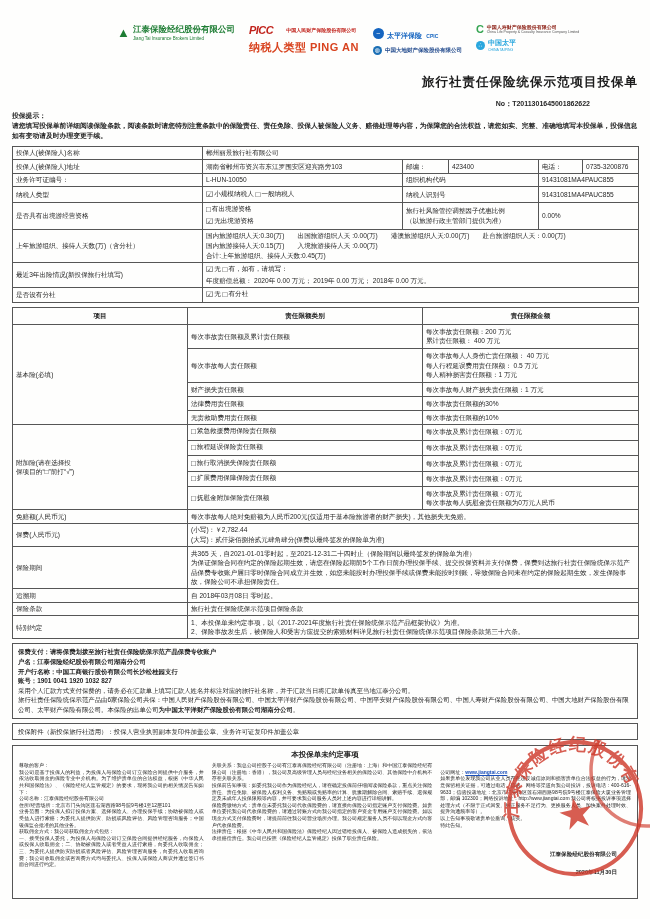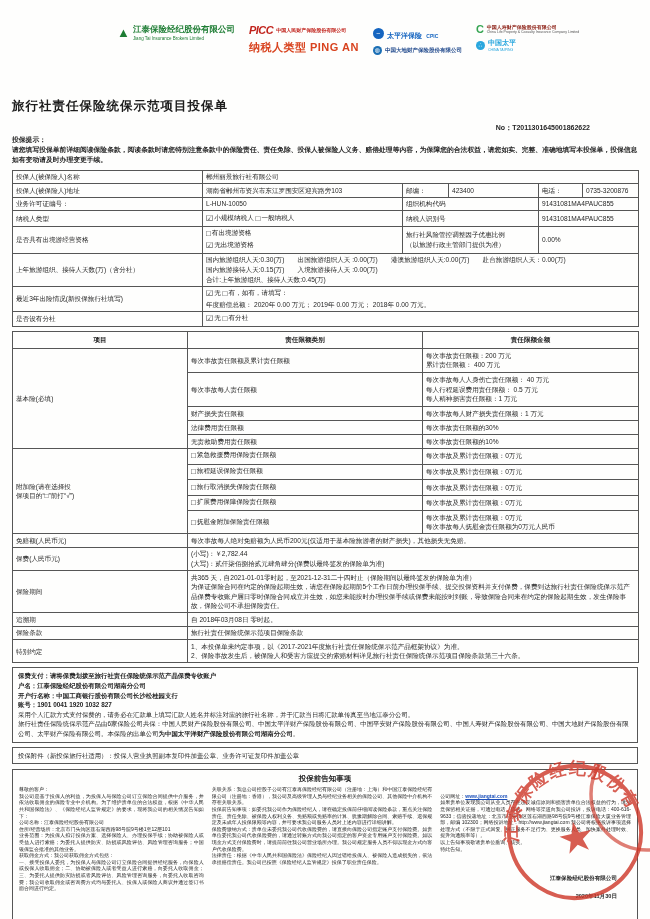--- a/index.html
+++ b/index.html
@@ -8,41 +8,41 @@
     font-family:"Liberation Sans","DejaVu Sans",sans-serif;color:#262626;overflow:hidden;
     box-sizing:border-box;padding:24px 12px 0 12px;
   }
   
   .logos{display:flex;align-items:flex-start;gap:14px;margin-left:105px;height:50px;}
   .logo-col{display:flex;flex-direction:column;gap:4px;}
   .jt-row{display:flex;gap:3px;align-items:center;}
   .jt-tri{color:#1e7d34;font-size:13px;line-height:10px;}
   .jt-cn{color:#1e7d34;font-weight:bold;font-size:8.5px;}
   .jt-en{color:#1e7d34;font-size:4.5px;}
-  .picc-row{display:flex;align-items:center;gap:3px;}
+  .picc-row{display:flex;align-items:center;gap:3px;text-align:right;}
   .picc-abbr{color:#c1231c;font-weight:bold;font-style:italic;font-size:11px;letter-spacing:-.5px;}
   .picc-cn{color:#c1231c;font-size:5px;font-weight:bold;width:80px;line-height:1.2;}
   .pingan{color:#d8431f;font-weight:bold;font-size:11px;letter-spacing:.5px;}
   .cpic-row{display:flex;align-items:center;gap:3px;}
   .cpic-icon{width:11px;height:11px;border-radius:50%;background:#1565c0;color:#fff;font-size:7px;line-height:11px;text-align:center;}
   .cpic-cn{color:#1565c0;font-weight:bold;font-size:7px;}
   .cpic-abbr{color:#1565c0;font-size:5px;font-weight:bold;}
   .dadi-row{display:flex;align-items:center;gap:3px;}
   .dadi-icon{width:9px;height:9px;border-radius:50%;background:#1b6fb5;color:#fff;font-size:6px;line-height:9px;text-align:center;}
   .dadi-cn{color:#20498c;font-size:5.5px;font-weight:bold;}
   .cl-row{display:flex;align-items:flex-start;gap:3px;}
   .cl-icon{color:#36a552;font-weight:bold;font-size:11px;line-height:10px;}
   .cl-cn{color:#8c1f14;font-size:5px;font-weight:bold;line-height:1.2;}
   .cl-en{color:#555;font-size:3.5px;}
   .tp-row{display:flex;align-items:center;gap:3px;}
   .tp-icon{width:9px;height:9px;border-radius:50%;background:#2aa7de;color:#fff;font-size:6px;line-height:9px;text-align:center;}
   .tp-cn{color:#2aa7de;font-size:7px;font-weight:bold;}
   .tp-en{color:#2aa7de;font-size:3.5px;}
   
-  .title{text-align:left;font-size:12.5px;font-weight:bold;letter-spacing:1px;margin-top:24px;color:#1c1c1c;}
+  .title{text-align:right;font-size:12.5px;font-weight:bold;letter-spacing:1px;color:#1c1c1c;}
   .docno{text-align:right;padding-right:48px;font-size:7px;font-weight:bold;margin-top:8px;}
   .notice{font-size:6.8px;font-weight:bold;line-height:1.5;margin-top:2px;white-space:pre-line;}
   
   table{border-collapse:collapse;table-layout:fixed;width:626px;margin-top:4px;}
   td,th{border:1px solid #565656;padding:1.5px 3px;font-size:6.6px;line-height:1.45;vertical-align:middle;word-break:break-all;}
   th{font-weight:bold;text-align:center;padding:3px;}
   .lblc{font-weight:normal;}
   .pre{white-space:pre-line;}
   .cb{font-size:8px;margin-right:1px;vertical-align:-1px;}
   .b{font-weight:bold;}
@@ -287,21 +287,21 @@
     <div class="pay-line b">账号：1901 0041 1920 1032 827</div>
     <div class="pay-line">采用个人汇款方式支付保费的，请务必在汇款单上填写汇款人姓名并标注对应的旅行社名称，并于汇款当日将汇款单传真至当地江泰分公司。</div>
     <div class="pay-line">
       <span>旅行社责任保险统保示范产品由6家保险公司共保：中国人民财产保险股份有限公司、中国太平洋财产保险股份有限公司、中国平安财产保险股份有限公司、中国人寿财产保险股份有限公司、中国大地财产保险股份有限公司、太平财产保险有限公司。本保险的出单公司</span><span class="b">为中国太平洋财产保险股份有限公司湖南分公司</span><span>。</span>
     </div>
   </div>
 
   <div class="box">投保附件（新投保旅行社适用）：投保人营业执照副本复印件加盖公章、业务许可证复印件加盖公章</div>
 
   <div class="disc">
-    <div class="disc-title">投保前告知事项</div>
+    <div class="disc-title">本投保单未约定事项</div>
     <div class="disc-cols">
       <div class="disc-col c1">尊敬的客户：
     我公司是基于投保人的利益，为投保人与保险公司订立保险合同提供中介服务，并依法收取佣金的保险专业中介机构。为了维护贵单位的合法权益，根据《中华人民共和国保险法》、《保险经纪人监管规定》的要求，现将我公司的相关情况告知如下：
     公司名称：江泰保险经纪股份有限公司
     住所/经营场所：北京市门头沟区莲石湖西路98号院9号楼1至12层101
     业务范围：为投保人拟订投保方案、选择保险人、办理投保手续；协助被保险人或受益人进行索赔；为委托人提供防灾、防损或风险评估、风险管理咨询服务；中国银保监会批准的其他业务。
     获取佣金方式：我公司获取佣金方式包括：
     一、接受投保人委托，为投保人与保险公司订立保险合同提供经纪服务，向保险人或投保人收取佣金；二、协助被保险人或者受益人进行索赔，向委托人收取佣金；三、为委托人提供防灾防损或者风险评估、风险管理咨询服务，向委托人收取咨询费；我公司收取佣金或咨询费方式均与委托人、投保人或保险人商议并通过签订书面合同进行约定。</div>
       <div class="disc-col c2">    关联关系：我总公司控股子公司有江泰再保险经纪有限公司（注册地：上海）和中国江泰保险经纪有限公司（注册地：香港），我公司及高级管理人员与经纪业务相关的保险公司、其他保险中介机构不存在关联关系。
     投保前告知事项：如委托我公司作为保险经纪人，请在确定投保前仔细阅读保险条款，重点关注保险责任、责任免除、被保险人权利义务、免赔额或免赔率的计算、犹豫期解除合同、索赔手续、退保规定及未成年人投保限额等内容，并可要求我公司服务人员对上述内容进行详细讲解。

